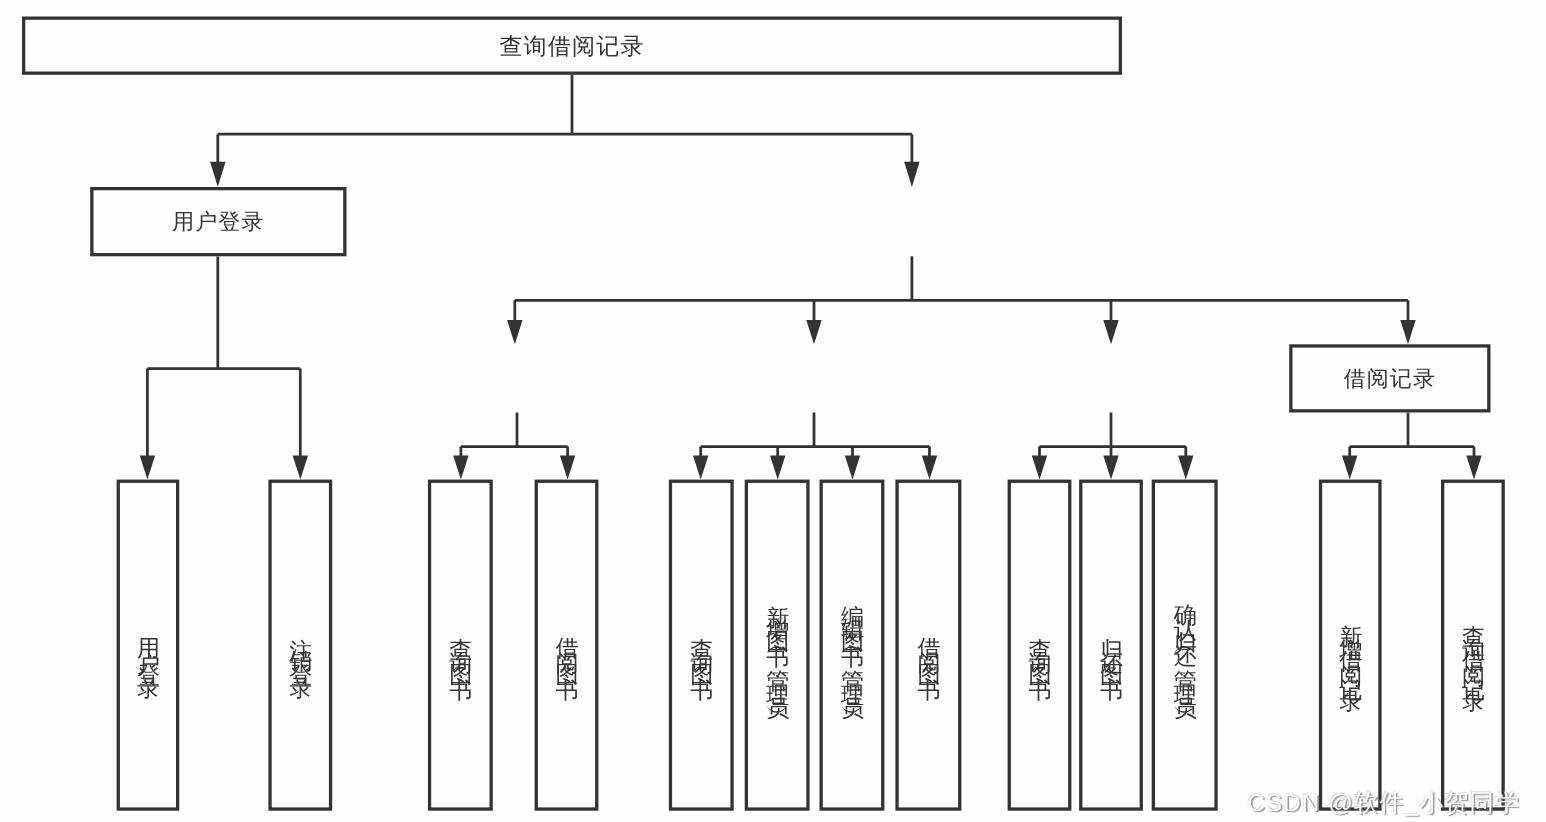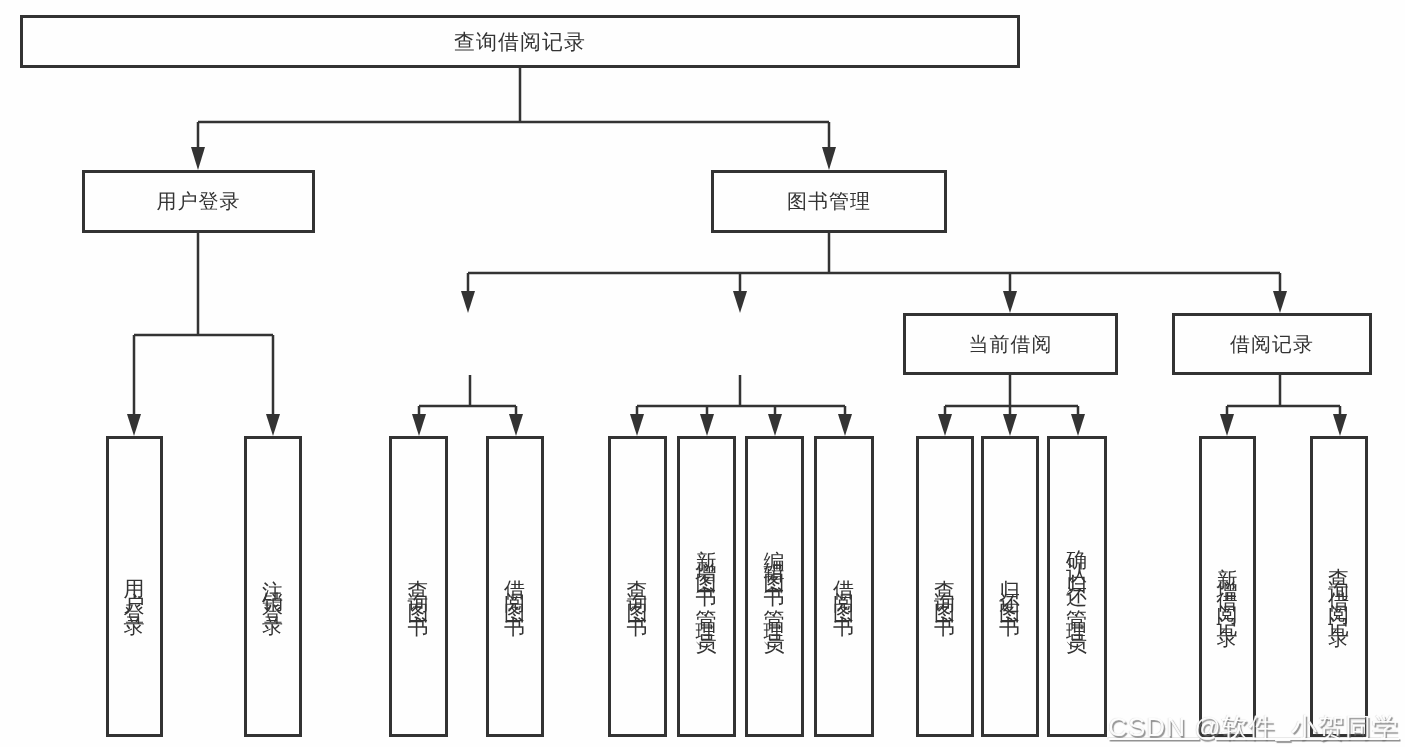--- a/index.html
+++ b/index.html
@@ -24,27 +24,26 @@
   .vbox span{
     writing-mode:vertical-rl;
     text-orientation:mixed;
     font-size:21px;
     letter-spacing:12px;
     line-height:1;
     color:#333;
   }
   .watermark{
     position:absolute;z-index:3;
-    right:6px;bottom:2px;
-    font-size:26px;
+    right:23px;bottom:2px;
+    font-size:22px;
     letter-spacing:1px;
     color:rgba(255,255,255,0.95);
     text-shadow:1.5px 1.5px 1px rgba(110,110,110,0.75), -0.5px -0.5px 1px rgba(150,150,150,0.4);
     white-space:nowrap;
-    text-decoration:underline;
   }
 </style>
 </head>
 <body>
 
 <div class="canvas">
 
   <svg class="connectors" width="1405" height="747" viewBox="0 0 1405 747">
     <g stroke="#333" stroke-width="2.5" fill="none">
 
@@ -81,24 +80,22 @@
       <polygon points="1003,414 1017,414 1010,436"></polygon>
       <polygon points="1071,414 1085,414 1078,436"></polygon>
       <polygon points="1220,414 1234,414 1227,436"></polygon>
       <polygon points="1333,414 1347,414 1340,436"></polygon>
     </g>
   </svg>
 
   <div class="node hbox root" style="left:20px;top:15px;width:1000px;height:53px">查询借阅记录</div>
 
   <div class="node hbox" style="left:82px;top:170px;width:233px;height:63px">用户登录</div>
-  <div class="node hbox" style="left:711px;top:170px;width:236px;height:63px">图书管理</div>
 
-  <div class="node hbox" style="left:903px;top:313px;width:215px;height:62px">当前借阅</div>
-  <div class="node hbox" style="left:1172px;top:313px;width:200px;height:62px">借阅记录</div>
+  <div class="node hbox" style="left:1172px;top:313px;width:183px;height:62px">借阅记录</div>
 
   <div class="node vbox" style="left:106px;top:436px;width:57px;height:301px">
     <span>用户登录</span>
   </div>
   <div class="node vbox" style="left:244px;top:436px;width:58px;height:301px">
     <span>注销登录</span>
   </div>
 
   <div class="node vbox" style="left:389px;top:436px;width:59px;height:301px">
     <span>查询图书</span>

